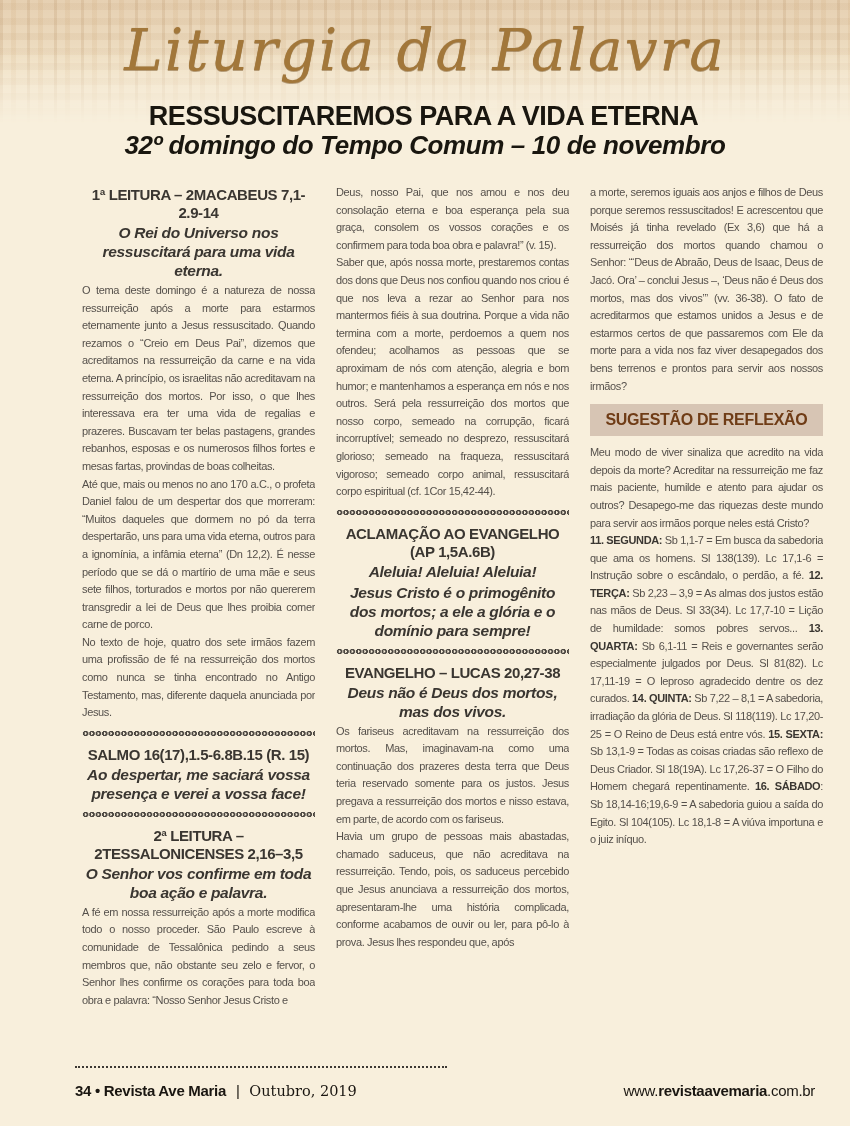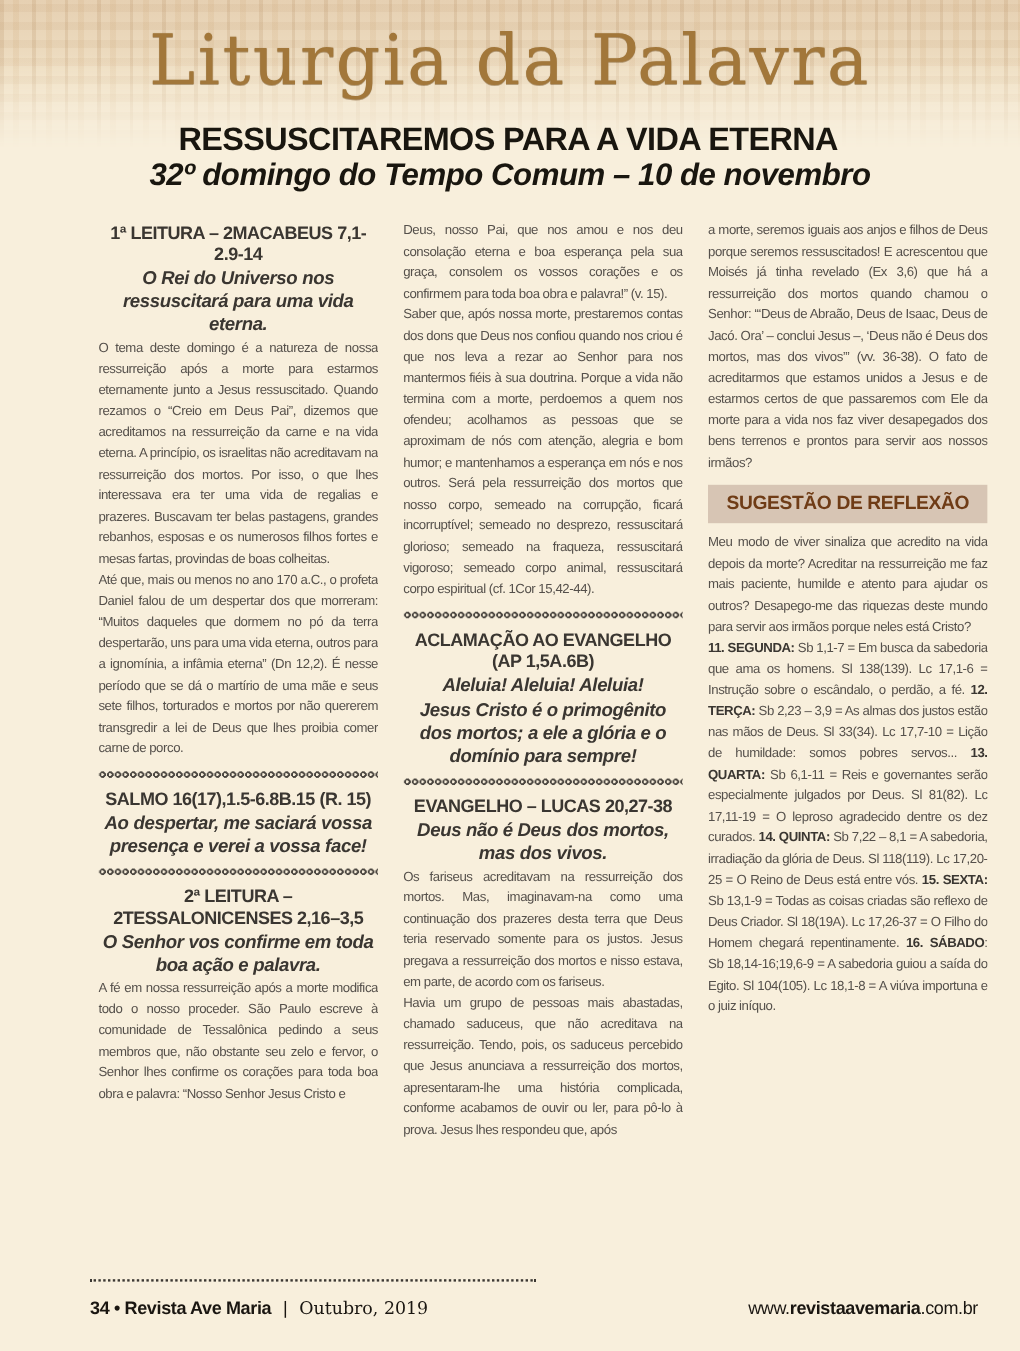--- a/index.html
+++ b/index.html
@@ -13,21 +13,21 @@
     background-image:
       repeating-linear-gradient(90deg, rgba(180,140,95,.20) 0 3px, rgba(0,0,0,0) 3px 11px, rgba(205,165,115,.16) 11px 16px, rgba(0,0,0,0) 16px 27px),
       repeating-linear-gradient(0deg, rgba(185,145,100,.10) 0 7px, rgba(0,0,0,0) 7px 15px),
       linear-gradient(to bottom,#e6d0b2,#f0e1c6 55%,#f8efdc);
     -webkit-mask-image:linear-gradient(to bottom,#000 35%,transparent 95%);
             mask-image:linear-gradient(to bottom,#000 35%,transparent 95%);
   }
   .masthead{position:absolute;top:0;left:0;right:0;text-align:center;}
   .script-title{
     margin-top:14px;
-    font-family:"DejaVu Serif",serif;font-weight:400;
+    font-family:"DejaVu Serif",serif;font-style:italic;font-weight:400;
     font-size:58px;line-height:72px;color:#a2773a;
     text-shadow:0 1px 0 rgba(116,77,28,.45), 0 0 1px rgba(116,77,28,.3);
     letter-spacing:2px;
   }
   .page-title{
     margin:16px 3px 0 0;font-size:27px;line-height:29px;font-weight:700;
     color:#19160f;letter-spacing:-.5px;
   }
   .page-subtitle{
     margin:2px 0 0 0;font-size:26px;line-height:24px;font-weight:700;font-style:italic;
@@ -90,20 +90,21 @@
     <h2 class="page-subtitle">32º domingo do Tempo Comum – 10 de novembro</h2>
   </header>
 
   <main class="columns">
 
     <section class="col">
       <p class="sec-heading">1ª LEITURA – 2MACABEUS 7,1-2.9-14</p>
       <p class="sec-subheading">O Rei do Universo nos ressuscitará para uma vida eterna.</p>
       <p class="body-p">O tema deste domingo é a natureza de nossa ressurreição após a morte para estarmos eternamente junto a Jesus ressuscitado. Quando rezamos o “Creio em Deus Pai”, dizemos que acreditamos na ressurreição da carne e na vida eterna. A princípio, os israelitas não acreditavam na ressurreição dos mortos. Por isso, o que lhes interessava era ter uma vida de regalias e prazeres. Buscavam ter belas pastagens, grandes rebanhos, esposas e os numerosos filhos fortes e mesas fartas, provindas de boas colheitas.</p>
       <p class="body-p">Até que, mais ou menos no ano 170 a.C., o profeta Daniel falou de um despertar dos que morreram: “Muitos daqueles que dormem no pó da terra despertarão, uns para uma vida eterna, outros para a ignomínia, a infâmia eterna” (Dn 12,2). É nesse período que se dá o martírio de uma mãe e seus sete filhos, torturados e mortos por não quererem transgredir a lei de Deus que lhes proibia comer carne de porco.</p>
+      <p class="body-p">No texto de hoje, quatro dos sete irmãos fazem uma profissão de fé na ressurreição dos mortos como nunca se tinha encontrado no Antigo Testamento, mas, diferente daquela anunciada por Jesus.</p>
       <div class="chain"></div>
       <p class="sec-heading">SALMO 16(17),1.5-6.8B.15 (R. 15)</p>
       <p class="sec-subheading">Ao despertar, me saciará vossa presença e verei a vossa face!</p>
       <div class="chain"></div>
       <p class="sec-heading">2ª LEITURA – 2TESSALONICENSES 2,16–3,5</p>
       <p class="sec-subheading">O Senhor vos confirme em toda boa ação e palavra.</p>
       <p class="body-p">A fé em nossa ressurreição após a morte modifica todo o nosso proceder. São Paulo escreve à comunidade de Tessalônica pedindo a seus membros que, não obstante seu zelo e fervor, o Senhor lhes confirme os corações para toda boa obra e palavra: “Nosso Senhor Jesus Cristo e</p>
     </section>
 
     <section class="col">

